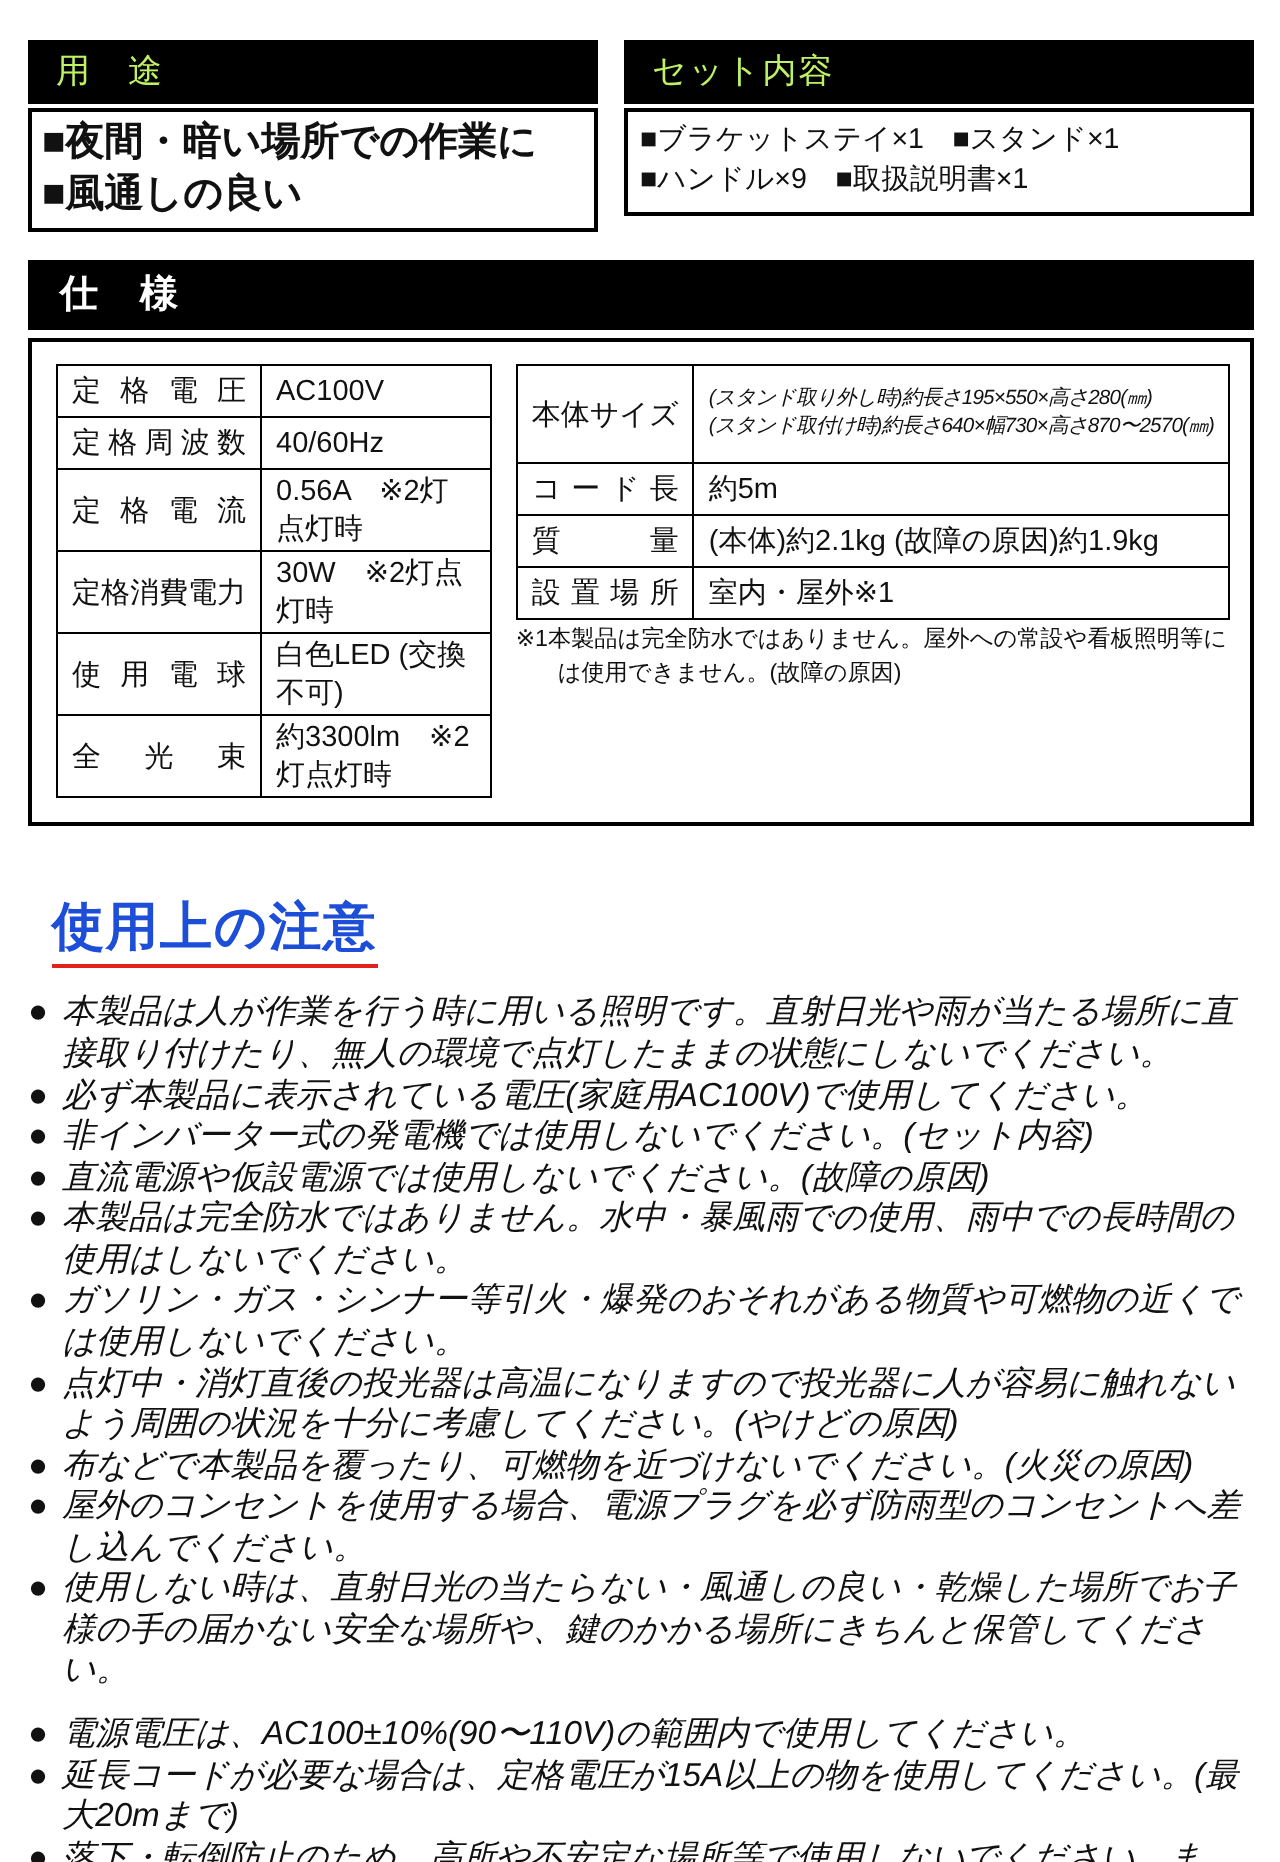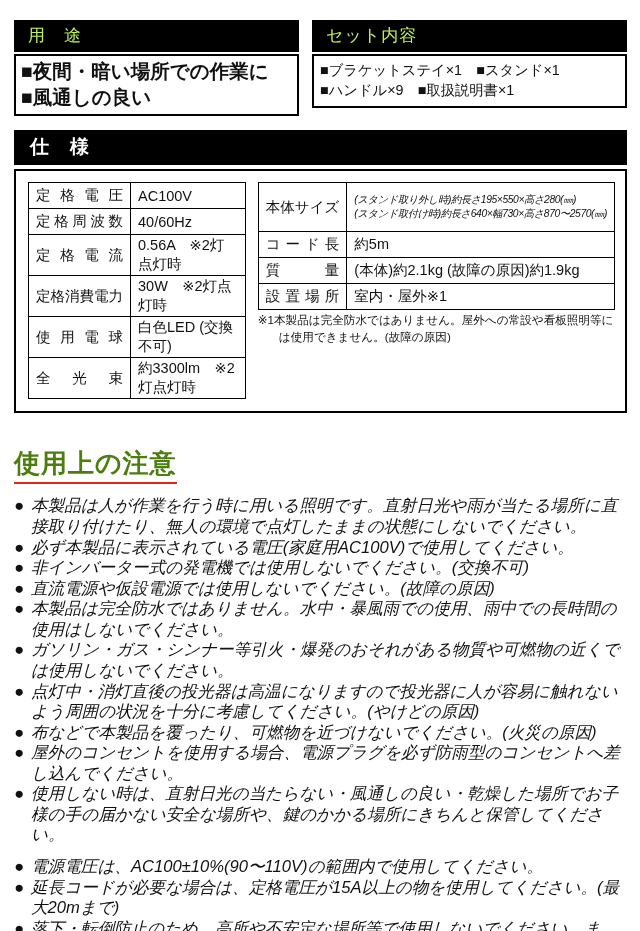--- a/index.html
+++ b/index.html
@@ -34,21 +34,21 @@
   .t-right td.lab{width:98px;}
   .t-right td{height:23px;}
   td.lab{background:#fff;}
   .jlabel{display:flex;justify-content:space-between;}
   .size-val{font-size:10.3px;line-height:1.45;white-space:nowrap;letter-spacing:-0.4px;font-style:italic;}
   .right-col{flex:1;display:flex;flex-direction:column;margin-left:12px;}
   .right-col .t-right{margin-left:0;width:100%;}
   .spec-note{font-size:11.6px;line-height:1.4;margin-top:2px;padding-left:21px;text-indent:-21px;}
 
   
-  .caution-title{display:inline-block;margin:33px 0 0 0;color:#4d7c0f;font-size:26px;
+  .caution-title{display:inline-block;margin:33px 0 0 12px;color:#1d4ed8;font-size:26px;
                  font-weight:bold;border-bottom:2px solid #e2231c;padding-bottom:1px;letter-spacing:1px;}
   ul.caution{list-style:none;margin:12px 0 0 0;padding:0;}
   ul.caution.second{margin-top:11px;}
   ul.caution li{display:flex;font-size:16.6px;line-height:1.24;font-weight:500;}
   ul.caution .blt{flex:0 0 17px;}
   ul.caution .ctext{flex:1;font-style:italic;}
 </style>
 </head>
 <body>
 
@@ -214,21 +214,21 @@
     <li>
         <span class="blt">●</span>
         <span class="ctext">本製品は人が作業を行う時に用いる照明です。直射日光や雨が当たる場所に直接取り付けたり、無人の環境で点灯したままの状態にしないでください。</span>
       </li>
     <li>
         <span class="blt">●</span>
         <span class="ctext">必ず本製品に表示されている電圧(家庭用AC100V)で使用してください。</span>
       </li>
     <li>
         <span class="blt">●</span>
-        <span class="ctext">非インバーター式の発電機では使用しないでください。(交換不可)</span>
+        <span class="ctext">非インバーター式の発電機では使用しないでください。(セット内容)</span>
       </li>
     <li>
         <span class="blt">●</span>
         <span class="ctext">直流電源や仮設電源では使用しないでください。(故障の原因)</span>
       </li>
     <li>
         <span class="blt">●</span>
         <span class="ctext">本製品は完全防水ではありません。水中・暴風雨での使用、雨中での長時間の使用はしないでください。</span>
       </li>
     <li>

